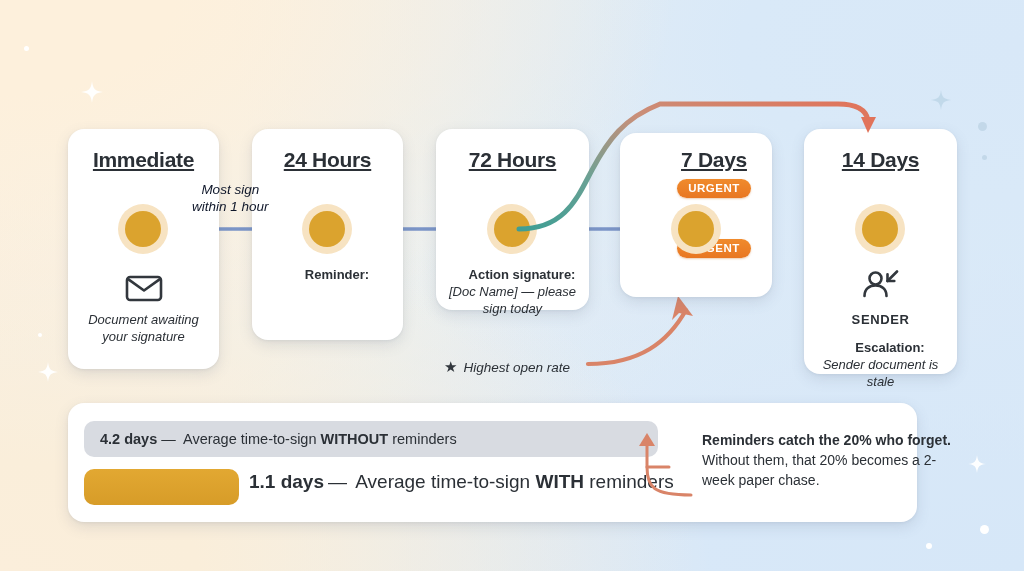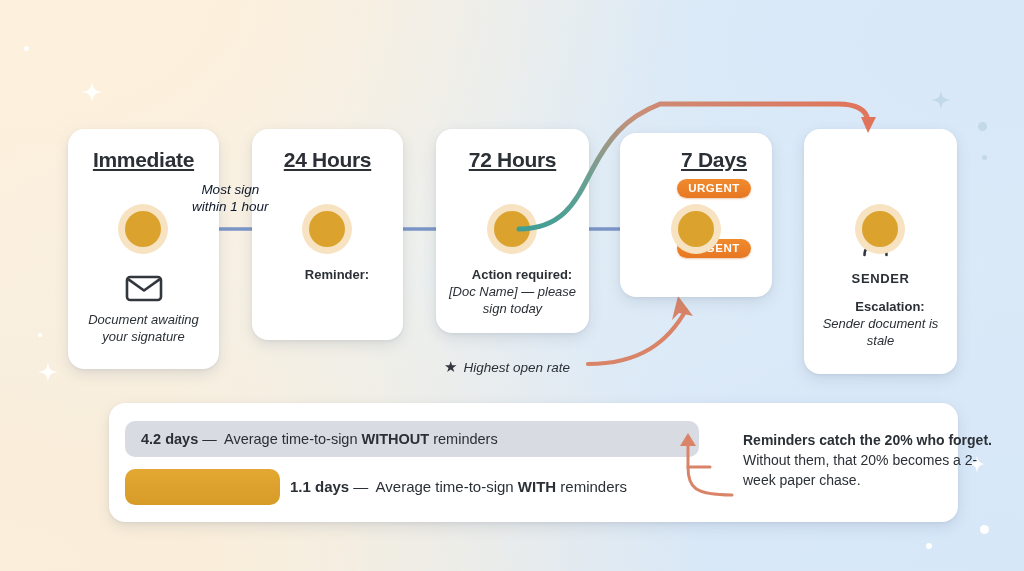--- a/index.html
+++ b/index.html
@@ -89,37 +89,36 @@
                font-size: 13.5px; font-style: italic; color: #2b3036; }
 
   
   #panel {
     position: absolute;
     left: 68px; top: 403px; width: 849px; height: 119px;
     background: #ffffff;
     border-radius: 16px;
     box-shadow: 0 5px 14px rgba(92,108,128,.16), 0 1px 3px rgba(92,108,128,.10);
     z-index: 5;
-    margin-left: 41px;
   }
   .bar-gray {
     position: absolute; left: 16px; top: 18px; width: 574px; height: 36px;
     background: #d8dbe1; border-radius: 10px;
     display: flex; align-items: center; padding-left: 16px;
   }
   .bar-gold {
     position: absolute; left: 16px; top: 66px; width: 155px; height: 36px;
     background: linear-gradient(180deg,#e2a832 0%, #d79c28 100%);
     border-radius: 10px;
   }
   .bar-text { font-size: 14.5px; color: #2b3036; white-space: nowrap; }
   .bar-text b { font-weight: bold; }
   .row-gold-text {
-    position: absolute; left: 181px; top: 75px;
-    font-size: 15px; color: #2b3036; white-space: nowrap;
+    position: absolute; left: 181px; top: 68px;
+    font-size: 19px; color: #2b3036; white-space: nowrap;
   }
   .callout {
     position: absolute; left: 634px; top: 27px; width: 250px;
     font-size: 14px; line-height: 20px; color: #2b3036;
   }
   .callout b { font-weight: bold; }
 </style>
 </head>
 <body>
 
@@ -191,39 +190,40 @@
   <div class="body-text" style="margin-top:9px;padding:0 12px;">Document awaiting your signature</div>
 </div>
 
 <div class="card" style="left:252px;top:129px;width:151px;height:211px;">
   <div class="card-title" style="margin-top:20px;">24 Hours</div>
   <div class="body-text" style="margin-top:96px;padding:0 11px;">
     <b>Reminder:</b><br>
   </div>
 </div>
 
-<div class="card" style="left:436px;top:129px;width:153px;height:204px;">
+<div class="card" style="left:436px;top:129px;width:153px;height:181px;">
   <div class="card-title" style="margin-top:20px;">72 Hours</div>
   <div class="body-text" style="margin-top:96px;padding:0 9px;">
-    <b>Action required:</b><br>
+    <b>Action signature:</b><br>
     <span>[Doc Name] — please sign today</span>
   </div>
 </div>
 
 <div class="card" style="left:620px;top:133px;width:152px;height:164px;padding-left:36px;">
   <div class="card-title" style="margin-top:16px;">7 Days</div>
   <div style="margin-top:8px;">
     <span class="badge">URGENT</span>
   </div>
   <div style="margin-top:40px;">
     <span class="badge">URGENT</span>
   </div>
 </div>
 
 <div class="card" style="left:804px;top:129px;width:153px;height:245px;">
+  <div class="card-title" style="margin-top:20px;">14 Days</div>
   <div class="icon-wrap" style="margin-top:100px;">
     <svg width="40" height="30" viewBox="0 0 40 30">
       <circle cx="14.5" cy="8.5" r="6" fill="none" stroke="#32373d" stroke-width="2.6"></circle>
       <path d="M3.5 26 C3.5 18.8 8.6 15.4 14.5 15.4 C20.4 15.4 25.5 18.8 25.5 26" fill="none" stroke="#32373d" stroke-width="2.6" stroke-linecap="round"></path>
       <path d="M36 1.5 L26.5 11" fill="none" stroke="#32373d" stroke-width="2.6" stroke-linecap="round"></path>
       <path d="M26.5 4.2 L26.5 11 L33.3 11" fill="none" stroke="#32373d" stroke-width="2.6" stroke-linecap="round" stroke-linejoin="round"></path>
     </svg>
   </div>
   <div class="sender-label">SENDER</div>
   <div class="body-text" style="margin-top:12px;padding:0 12px;">

